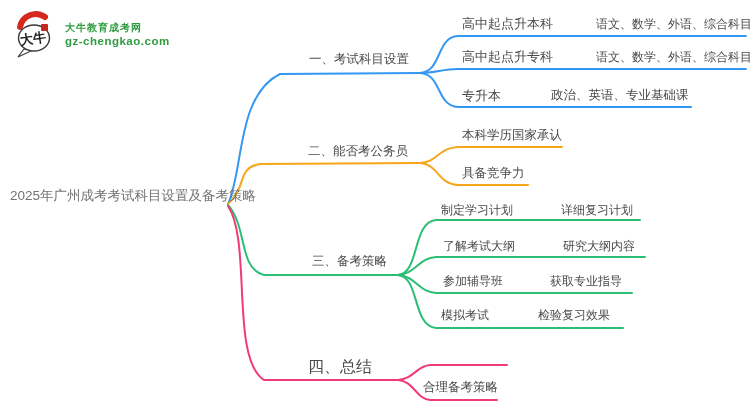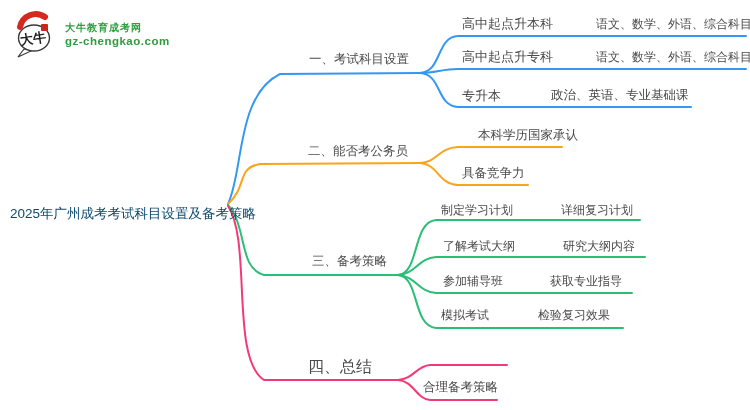--- a/index.html
+++ b/index.html
@@ -2,35 +2,35 @@
 <html><head>
 <meta charset="utf-8">
 <style>
   html,body{margin:0;padding:0;background:#fff;}
   .mindmap{
     position:relative;width:750px;height:410px;background:#ffffff;overflow:hidden;
     font-family:"Liberation Sans","DejaVu Sans",sans-serif;
   }
   .mindmap svg.lines{position:absolute;left:0;top:0;}
   .lbl{position:absolute;color:#4a4a4a;white-space:nowrap;line-height:1.2;}
-  .root-label{left:10px;top:206px;font-size:13.5px;color:#0c4a6e;}
+  .root-label{left:10px;top:188px;font-size:13.5px;color:#737373;}
   
   .bl1{left:309px;top:52px;font-size:12.5px;}
   .bl2{left:308px;top:144px;font-size:12.5px;}
   .bl3{left:312px;top:254px;font-size:12.5px;text-align:center;}
   .bl4{left:308px;top:357px;font-size:16px;}
   
   .b1c1a{left:462px;top:16px;font-size:13px;}
   .b1c1b{left:596px;top:17px;font-size:12px;}
   .b1c2a{left:462px;top:49px;font-size:13px;}
   .b1c2b{left:596px;top:50px;font-size:12px;}
   .b1c3a{left:462px;top:88px;font-size:13px;}
   .b1c3b{left:551px;top:88px;font-size:12.5px;}
   
-  .b2c1{left:462px;top:128px;font-size:12.5px;margin-left:16px;}
+  .b2c1{left:462px;top:128px;font-size:12.5px;}
   .b2c2{left:462px;top:166px;font-size:12.5px;}
   
   .b3c1a{left:441px;top:203px;font-size:12px;}
   .b3c1b{left:561px;top:203px;font-size:12px;}
   .b3c2a{left:443px;top:239px;font-size:12px;}
   .b3c2b{left:563px;top:239px;font-size:12px;}
   .b3c3a{left:443px;top:274px;font-size:12px;}
   .b3c3b{left:550px;top:274px;font-size:12px;}
   .b3c4a{left:441px;top:308px;font-size:12px;}
   .b3c4b{left:538px;top:308px;font-size:12px;}

